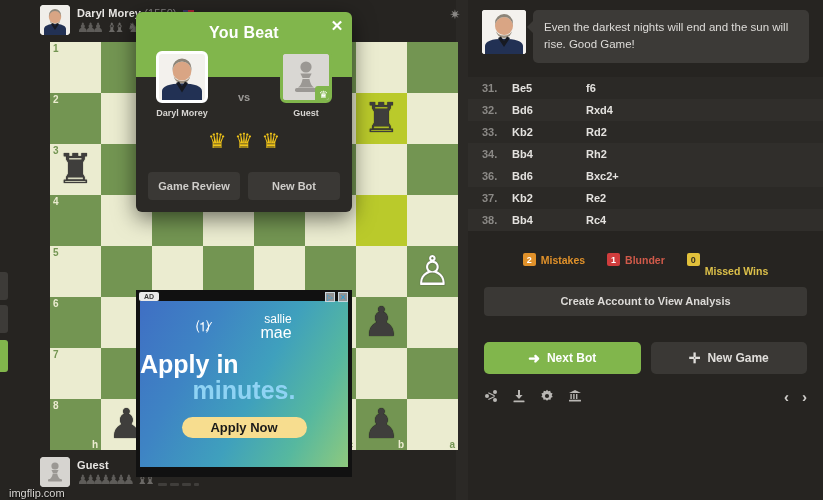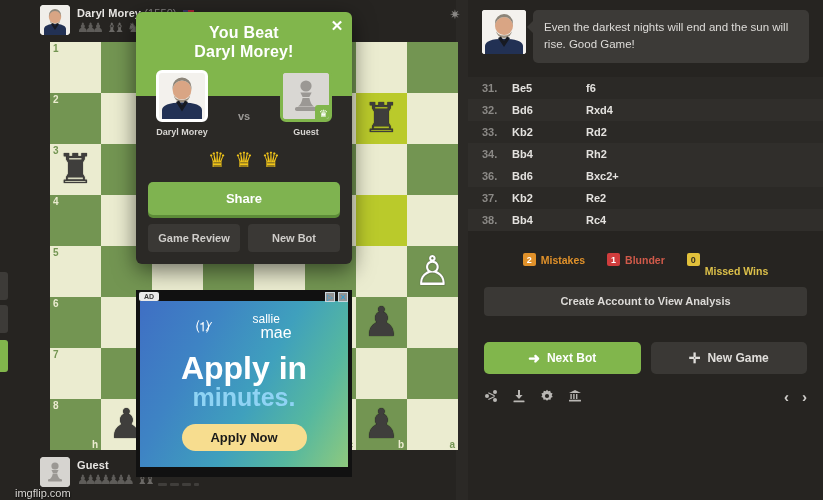--- a/index.html
+++ b/index.html
@@ -85,26 +85,26 @@
   .ad-bar { position: absolute; left: 0; top: 0; width: 100%; height: 13px; z-index: 4; }
   .ad-badge { position: absolute; left: 3px; top: 2px; background: #e9e9e9; color: #3a3a3a;
               font-size: 7px; font-weight: bold; padding: 1px 5px; border-radius: 2px; }
   .ad-ctrls { position: absolute; right: 4px; top: 2px; display: flex; gap: 3px; }
   .ad-ctrl { width: 10px; height: 10px; border: 1px solid #c8d6dd; color: #2f9fd6;
              font-size: 8px; line-height: 9px; text-align: center; background: rgba(255,255,255,.55); }
   .ad-body { position: absolute; left: 4px; top: 11px; right: 4px; bottom: 10px;
              background: linear-gradient(118deg,#3f6fc4 0%, #3e84c4 28%, #3fa0bd 55%, #56b89f 78%, #8ec97e 100%); }
   .ad-logo { display: flex; align-items: center; justify-content: center; gap: 4px; padding-top: 12px; color: #fff; }
   .ad-logo .bars { font-size: 13px; letter-spacing: -1px; font-weight: 300; }
-  .ad-logo .txt { font-size: 12px; line-height: 1; text-align: left; font-weight: 300; margin-left: 39px; }
+  .ad-logo .txt { font-size: 12px; line-height: 1; text-align: right; font-weight: 300; margin-left: 39px; }
   .ad-logo .txt i { font-style: normal; display: block; font-size: 12px; }
   .ad-logo .txt b { font-weight: 300; font-size: 16px; display: block; margin-left: 8px; }
-  .ad-h1 { text-align: center; margin-top: 11px; font-size: 32px; font-weight: bold; color: #fff; line-height: 1.02; }
+  .ad-h1 { text-align: left; margin-top: 11px; font-size: 25px; font-weight: bold; color: #fff; line-height: 1.02; }
   .ad-h2 { text-align: center; font-size: 25px; font-weight: bold; color: #8fd3f4; line-height: 1.02; }
-  .ad-cta { display: block; margin: 14px auto 0; width: 125px; height: 27px; border: none; border-radius: 16px;
+  .ad-cta { display: block; margin: 14px auto 0; width: 125px; height: 21px; border: none; border-radius: 16px;
             background: #f7dd8f; color: #1a1a1a; font-family: inherit; font-size: 13px; font-weight: bold; cursor: pointer; }
 
   
   #right { position: absolute; left: 468px; top: 0; width: 355px; height: 500px; background: #262421; }
   .gear-top { position: absolute; left: -20px; top: 8px; width: 14px; height: 14px; color: #8a8885; font-size: 13px;
               line-height: 14px; text-align: center; cursor: pointer; }
   .chat { display: flex; gap: 7px; padding: 10px 14px 0 14px; align-items: flex-start; }
   .chat-av { width: 44px; height: 44px; border-radius: 3px; overflow: hidden; background: #fff; flex: 0 0 auto; }
   .bubble { position: relative; background: #3c3a37; border-radius: 5px; padding: 9px 11px;
             font-size: 11.5px; line-height: 1.5; color: #dedcd9; flex: 1; }
@@ -142,21 +142,21 @@
   .cta.grey  { background: #3a3835; color: #e0dedb; }
   .cta .gl { font-size: 14px; font-weight: bold; }
 
   .tool-row { display: flex; align-items: center; justify-content: space-between; margin: 14px 16px 0; }
   .tools { display: flex; gap: 13px; }
   .tool { width: 15px; height: 15px; color: #b9b7b4; font-size: 13px; line-height: 15px;
           text-align: center; cursor: pointer; }
   .navs { display: flex; gap: 13px; }
   .nav { color: #cfcdca; font-size: 15px; cursor: pointer; font-weight: bold; }
 
-  .watermark { position: absolute; left: 15px; bottom: 1px; font-size: 11px; color: #d8d6d3;
+  .watermark { position: absolute; left: 9px; bottom: 1px; font-size: 11px; color: #d8d6d3;
                text-shadow: 0 1px 2px #000; z-index: 30; }
   svg { display: block; }
 </style>
 </head>
 <body>
 
 <div id="app">
 
   <div class="rail">
     <div class="rail-tab" style="top:272px;height:28px;"></div>
@@ -334,21 +334,20 @@
         </div>
       </div>
     </div>
   </div>
 
   <div id="modal">
     <div class="modal-head">
       <div class="modal-close">✕</div>
       <div class="modal-title">
         <div>You Beat</div>
-        <div>Daryl Morey!</div>
       </div>
     </div>
 
     <div class="vs-wrap">
       <div class="vs-p">
         <div class="vs-av">
           <svg viewBox="0 0 46 46" width="46" height="46">
             <rect width="46" height="46" fill="#f3f1ed"></rect>
             <circle cx="23" cy="17" r="9.4" fill="#d9a584"></circle>
             <path d="M13.6 17 a9.4 9.4 0 0 1 18.8 0 v-3.2 a9.4 9.4 0 0 0 -18.8 0z" fill="#8c8579"></path>
@@ -379,21 +378,20 @@
       </div>
     </div>
 
     <div class="crowns">
       <span class="crown">♛</span>
       <span class="crown">♛</span>
       <span class="crown">♛</span>
     </div>
 
     <div class="modal-btns">
-      <button class="btn-share">Share</button>
       <div class="btn-row">
         <button class="btn-dark">Game Review</button>
         <button class="btn-dark">New Bot</button>
       </div>
     </div>
   </div>
 
   <div id="ad">
     <div class="ad-bar">
       <div class="ad-badge">AD</div>

